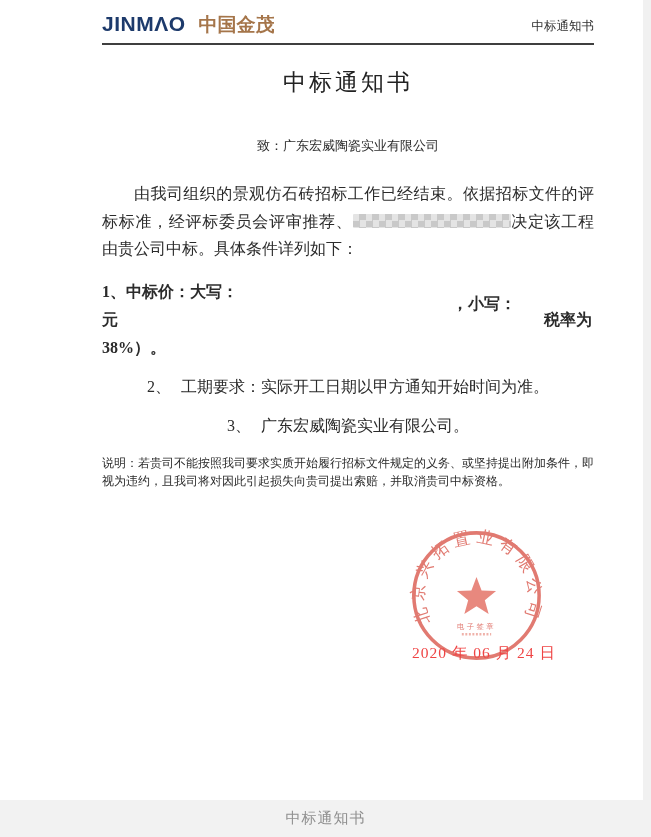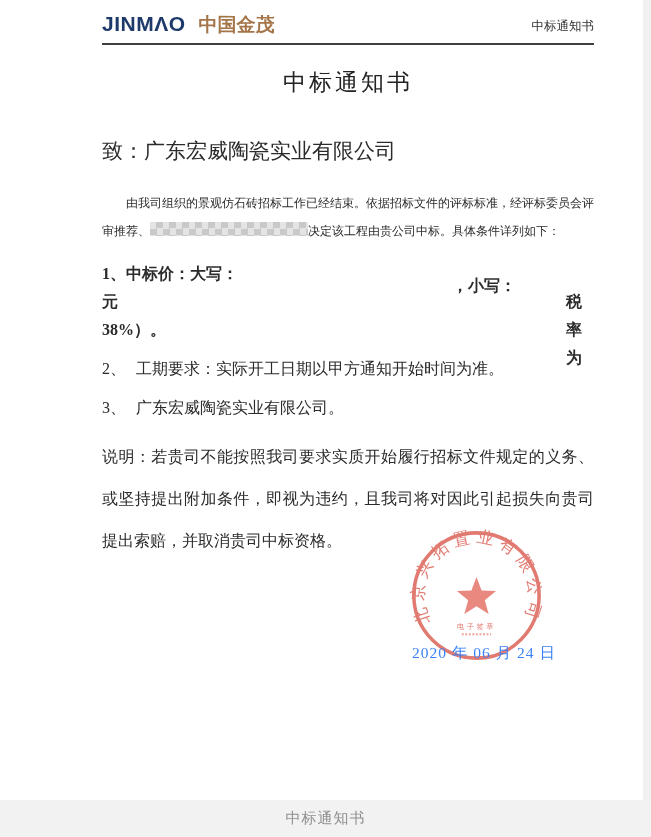--- a/index.html
+++ b/index.html
@@ -59,25 +59,26 @@
   .title {
     margin-top: 22px;
     text-align: center;
     font-size: 23px;
     font-weight: normal;
     letter-spacing: 3px;
     color: #222222;
   }
   .recipient {
     margin-top: 39px;
-    font-size: 21px;
+    font-size: 13px;
+    text-align: center;
   }
   .intro {
     margin-top: 25px;
-    font-size: 12px;
+    font-size: 16px;
     line-height: 27.5px;
     text-align: justify;
     text-indent: 2em;
   }
   .redacted {
     display: inline-block;
     width: 158px;
     height: 14px;
     vertical-align: -1px;
     background: repeating-conic-gradient(#c9c9c9 0% 25%, #e4e4e4 0% 50%);
@@ -85,45 +86,46 @@
     border-radius: 1px;
   }
   .item1 {
     margin-top: 15px;
     font-size: 16px;
     line-height: 28px;
     font-weight: bold;
   }
   .rel { position: relative; }
   .pos-xiaoxie { position: absolute; left: 350px; top: 12px; }
-  .pos-shuilv  { position: absolute; left: 464px; top: 0; }
+  .pos-shuilv  { position: absolute; left: 442px; top: 0; }
   .item {
     margin-top: 11px;
     font-size: 16px;
     line-height: 28px;
+    text-align: center;
   }
   .item .item-label { margin-right: 10px; }
   .note {
     margin-top: 14px;
-    font-size: 16px;
-    line-height: 42px;
+    font-size: 12px;
+    line-height: 18px;
     text-align: justify;
   }
   .stamp {
     position: absolute;
     left: 384px; top: 527px;
     width: 137px; height: 137px;
     opacity: 0.88;
   }
   .date {
     position: absolute;
     left: 388px; top: 643px;
     font-size: 15.5px;
     letter-spacing: 1px;
-    color: #3b82f6;
+    color: #ef4444;
   }
   .footer {
     position: absolute;
     left: 0; bottom: 0;
     width: 651px; height: 37px;
     background: #f2f2f2;
     display: flex;
     align-items: center;
     justify-content: center;
   }

